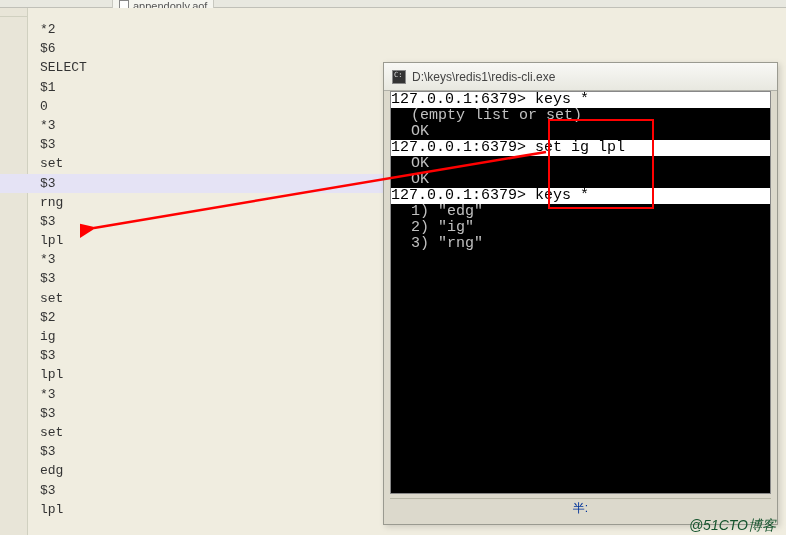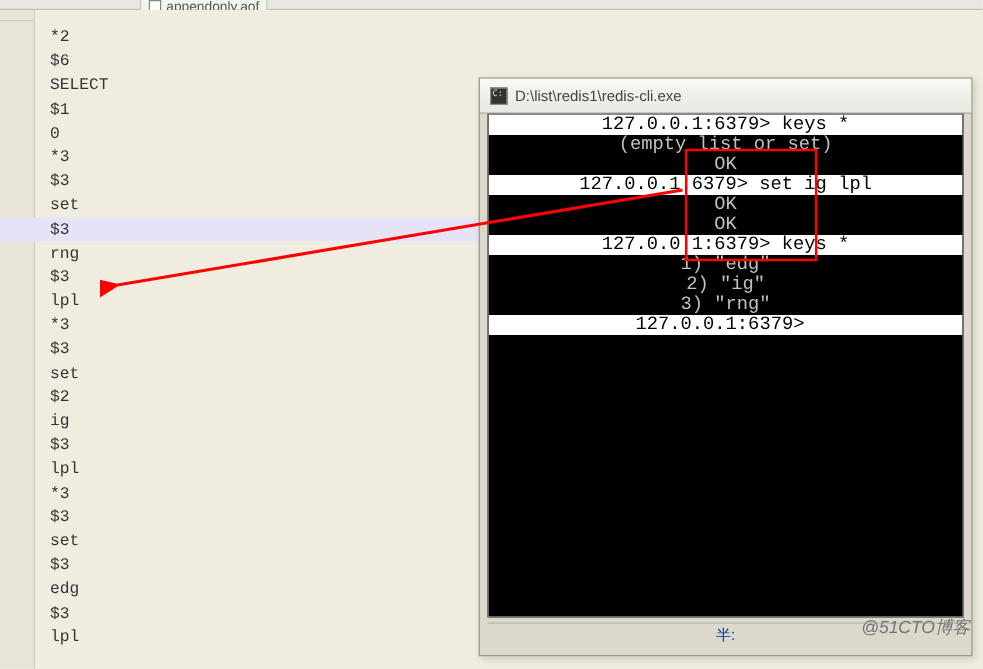--- a/index.html
+++ b/index.html
@@ -113,24 +113,23 @@
     background: #000;
     border: 1px solid #888;
     overflow: hidden;
   }
   .cline {
     font-family: "SimSun", "Courier New", monospace;
     font-size: 15px;
     line-height: 16px;
     height: 16px;
     white-space: pre;
-    text-align: center;
   }
   .sel { background: #fff; color: #000; }
-  .norm { background: #000; color: #c0c0c0; }
+  .norm { background: #000; color: #c0c0c0; padding-left: 20px; }
 
   .status-bar {
     position: absolute;
     left: 6px;
     right: 6px;
     bottom: 6px;
     height: 20px;
     background: #dcd9cc;
     font-family: "Microsoft YaHei", Arial, sans-serif;
     font-size: 12px;
@@ -154,24 +153,24 @@
     left: 80px;
     top: 120px;
     width: 480px;
     height: 120px;
     pointer-events: none;
   }
 
   .watermark {
     position: absolute;
     right: 10px;
-    bottom: 24px;
+    bottom: 0;
     font-family: Arial, sans-serif;
     font-size: 14px;
-    color: #737373;
+    color: #14532d;
     font-style: italic;
   }
 </style>
 </head>
 <body>
 
 <div class="top-border"></div>
 
 <div class="tab">
   <span class="tab-icon"></span>
@@ -208,34 +207,33 @@
       <div class="line">$3</div>
       <div class="line">edg</div>
       <div class="line">$3</div>
       <div class="line">lpl</div>
     </div>
 </div>
 
 <div class="console-window">
   <div class="titlebar">
     <span class="title-icon"></span>
-    <span>D:\list\redis1\redis-cli.exe</span>
+    <span>D:\keys\redis1\redis-cli.exe</span>
   </div>
   <div class="console-body" id="console-body">
       <div class="cline sel">127.0.0.1:6379&gt; keys *</div>
       <div class="cline norm">(empty list or set)</div>
       <div class="cline norm">OK</div>
       <div class="cline sel">127.0.0.1:6379&gt; set ig lpl</div>
       <div class="cline norm">OK</div>
       <div class="cline norm">OK</div>
       <div class="cline sel">127.0.0.1:6379&gt; keys *</div>
       <div class="cline norm">1) "edg"</div>
       <div class="cline norm">2) "ig"</div>
       <div class="cline norm">3) "rng"</div>
-      <div class="cline sel">127.0.0.1:6379&gt; </div>
     </div>
   <div class="status-bar">
     <span>半:</span>
   </div>
 </div>
 
 <div class="red-box rbox1"></div>
 
 <svg class="arrow-svg" viewBox="0 0 480 120">
   <defs>

